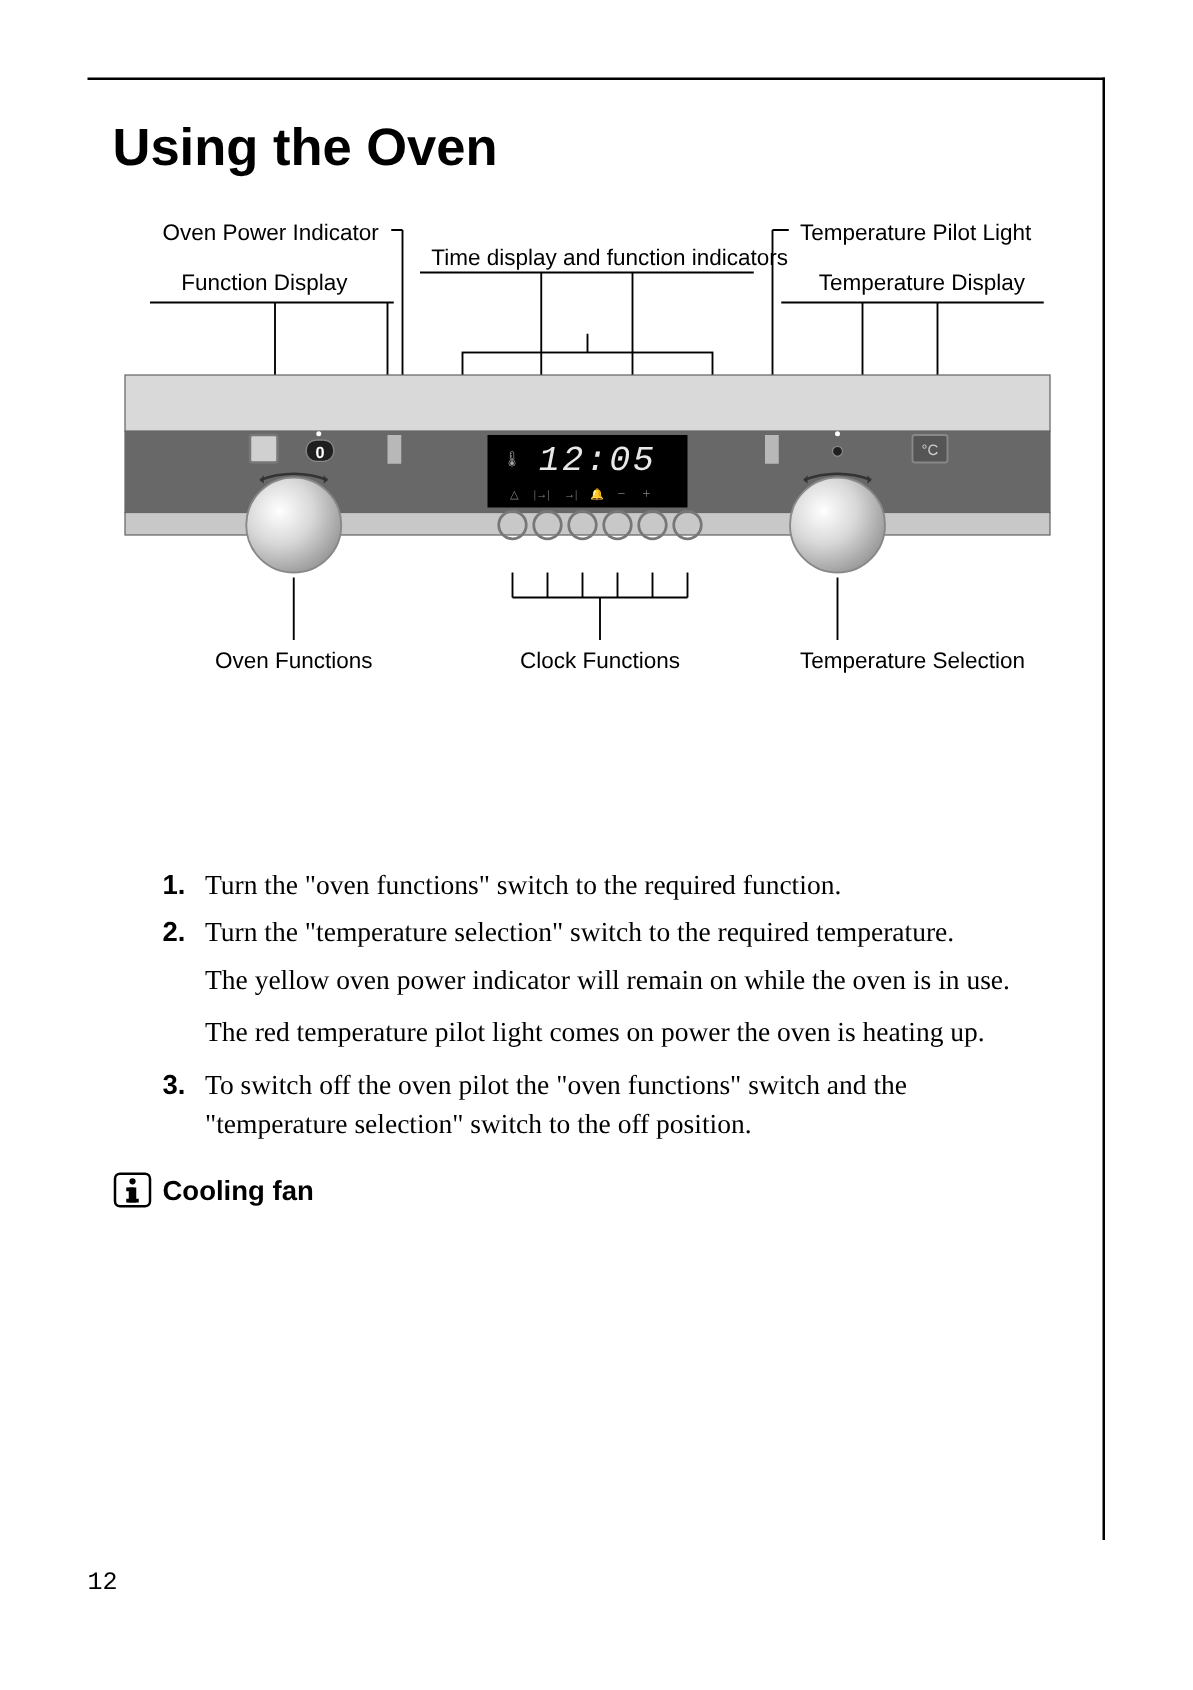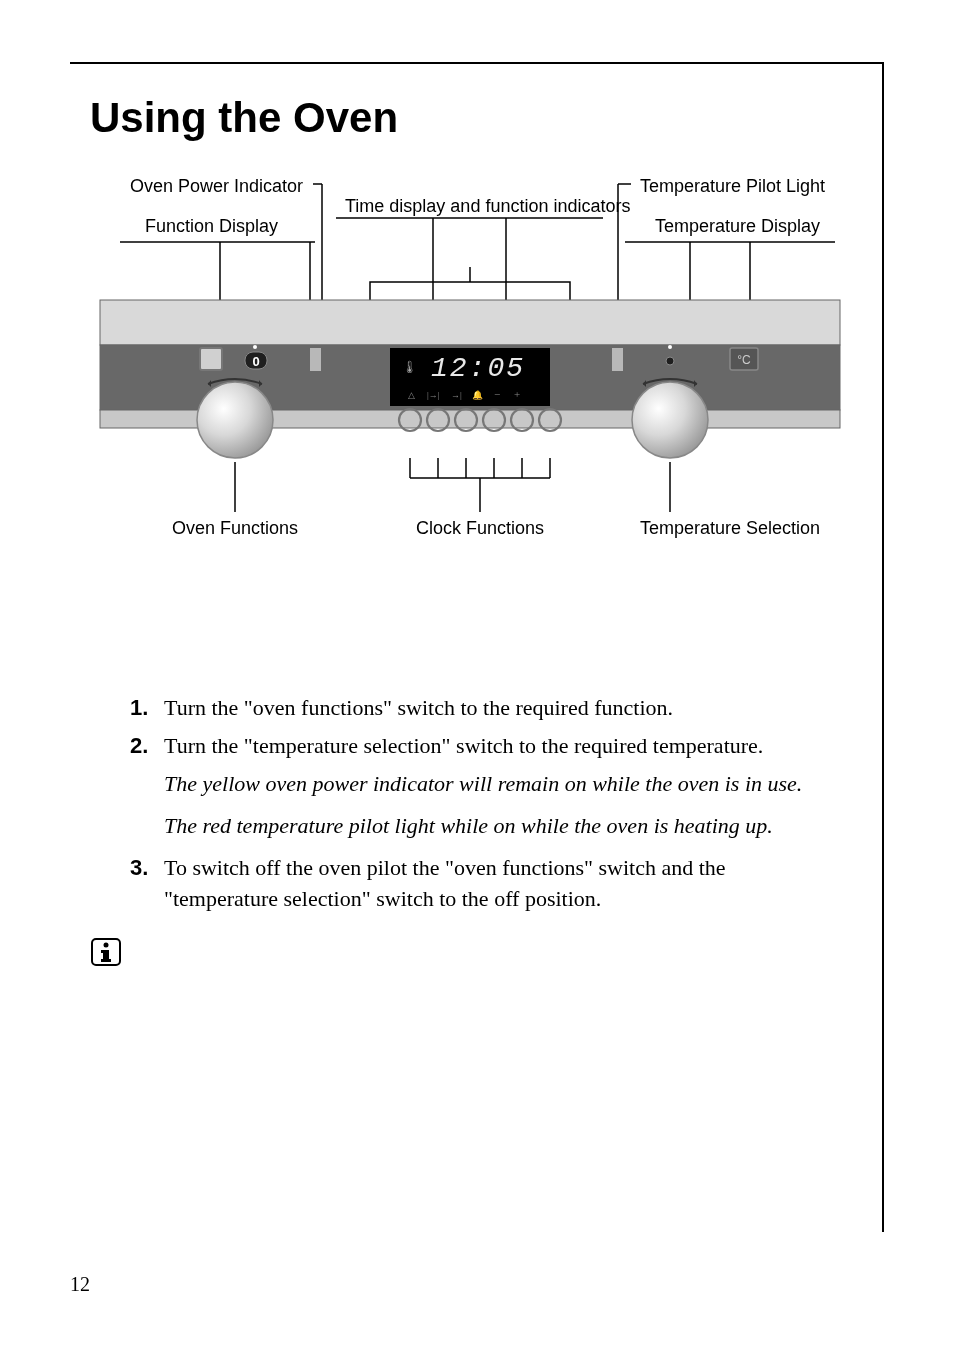--- a/index.html
+++ b/index.html
@@ -66,21 +66,20 @@
       min-width: 28px;
       margin-right: 6px;
     }
     .list .body {
       flex: 1;
     }
     .list .sub {
       margin-left: 34px;
       margin-top: 2px;
       margin-bottom: 10px;
-      font-style: italic;
     }
     .cooling-row {
       display: flex;
       margin-top: 22px;
       margin-left: 0px;
     }
     .info-icon-wrap {
       width: 40px;
       flex-shrink: 0;
       margin-right: 0px;
@@ -91,24 +90,24 @@
       line-height: 1.42;
     }
     .cooling-title {
       font-family: Arial, Helvetica, sans-serif;
       font-weight: 700;
       font-size: 22px;
       margin-bottom: 4px;
     }
     .page-number {
       position: absolute;
-      bottom: 56px;
+      bottom: 74px;
       left: 70px;
       font-size: 20px;
-      font-family: Liberation Serif, serif;
+      font-family: Liberation Mono, monospace;
     }
   </style>
 </head>
 <body>
 
 <div class="page-frame">
   <div class="content">
     <h1>Using the Oven</h1>
 
     <div class="diagram">
@@ -233,36 +232,37 @@
     <div class="list">
       <div class="item">
         <div class="num">1.</div>
         <div class="body">Turn the "oven functions" switch to the required function.</div>
       </div>
       <div class="item">
         <div class="num">2.</div>
         <div class="body">Turn the "temperature selection" switch to the required temperature.</div>
       </div>
       <div class="sub">The yellow oven power indicator will remain on while the oven is in use.</div>
-      <div class="sub">The red temperature pilot light while on while the oven is heating up.</div>
+      <div class="sub">The red temperature pilot light comes on power the oven is heating up.</div>
       <div class="item">
         <div class="num">3.</div>
         <div class="body">To switch off the oven pilot the "oven functions" switch and the "temperature selection" switch to the off position.</div>
       </div>
 
       <div class="cooling-row">
         <div class="info-icon-wrap">
           <svg width="32" height="30">
             <rect x="2" y="2" width="28" height="26" rx="4" fill="none" stroke="#000" stroke-width="2"></rect>
             <circle cx="16" cy="8" r="2.5" fill="#000"></circle>
             <rect x="13" y="13" width="6" height="12" fill="#000"></rect>
             <rect x="11" y="13" width="6" height="3" fill="#000"></rect>
             <rect x="11" y="22" width="10" height="3" fill="#000"></rect>
           </svg>
         </div>
         <div class="cooling-body">
+          <div class="cooling-title">Cooling fan</div>
         </div>
       </div>
     </div>
   </div>
 </div>
 
 <div class="page-number">12</div>
 
 </body></html>

